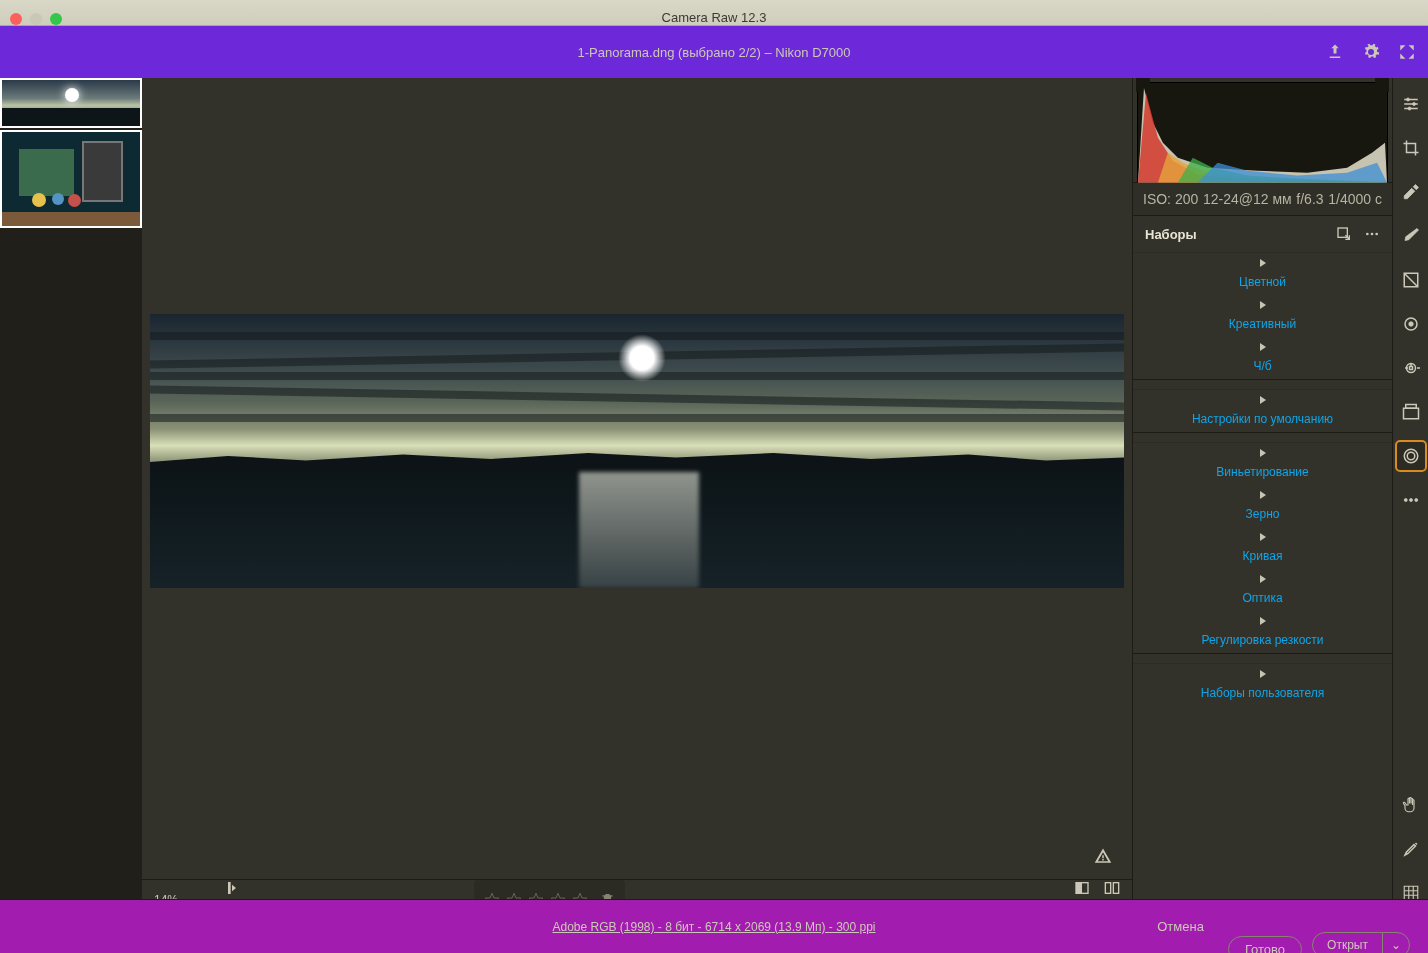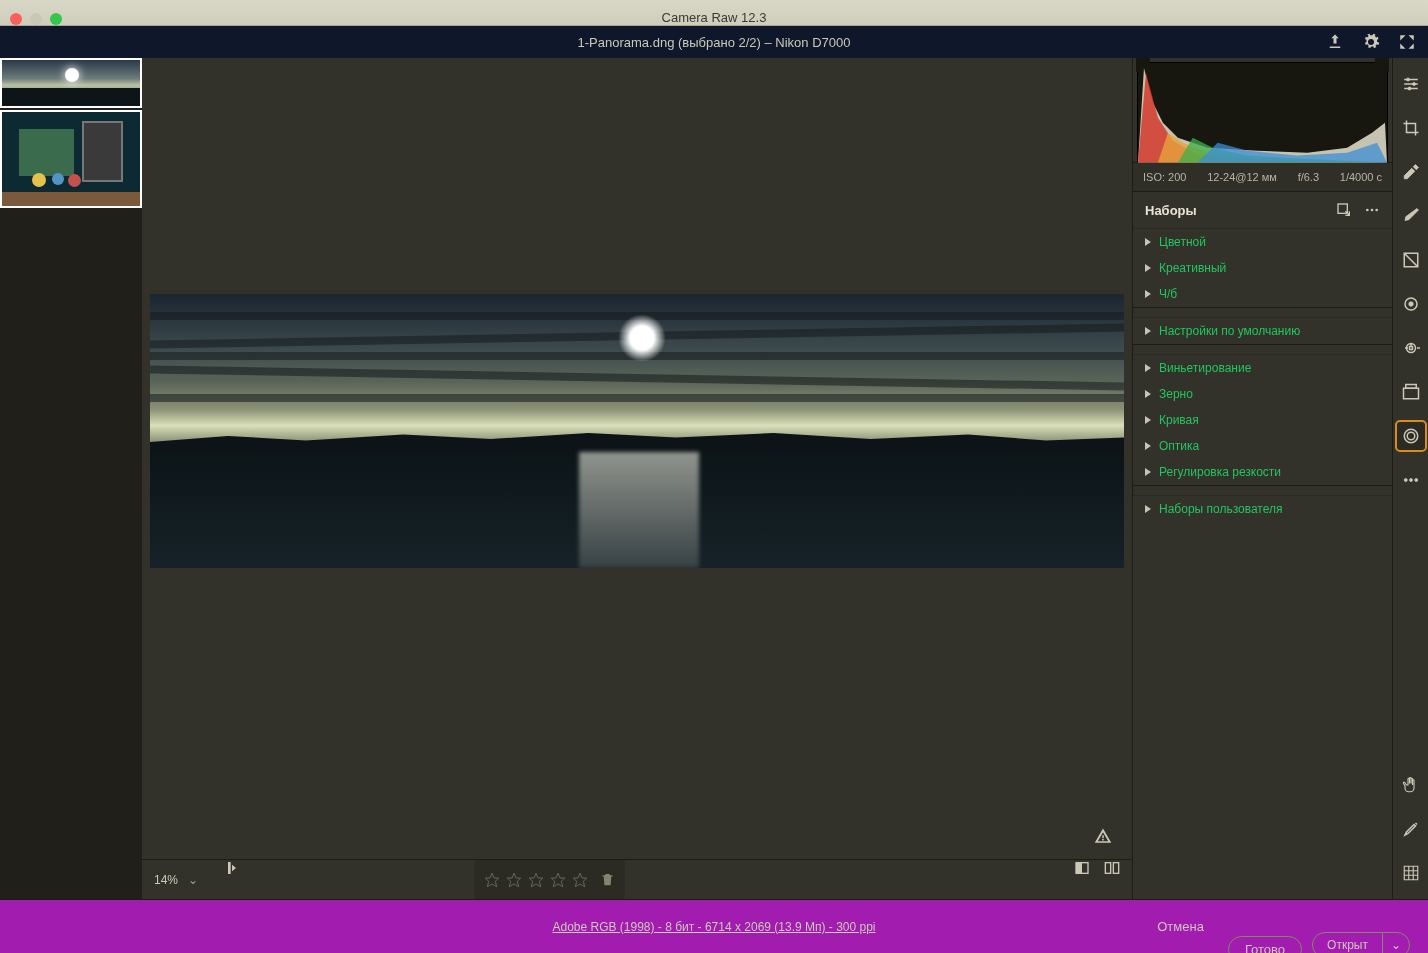--- a/index.html
+++ b/index.html
@@ -6,21 +6,21 @@
 body { background:#33322a; color:#ccc8b8; font-size:12px; width:1428px; height:953px; overflow:hidden; position:relative; }
 
 
 .titlebar { height:26px; background:linear-gradient(#d9d8c8,#cfcdbb); display:flex; align-items:flex-end; position:relative; border-bottom:1px solid #a9a796;}
 .win-buttons { display:flex; gap:8px; margin-left:10px;}
 .win-btn { width:12px; height:12px; border-radius:50%; }
 .win-close{ background:#fc605c;} .win-min{ background:#c9c7b6;} .win-max{ background:#34c749;}
 .title-center{ position:absolute; left:50%; transform:translateX(-50%); color:#3b3a33; font-size:13px;}
 
 
-.header2 { height:32px; background:#0f172a; display:flex; align-items:center; position:relative; }
+.header2 { height:52px; background:#6d28d9; display:flex; align-items:center; position:relative; }
 .file-title{ position:absolute; left:50%; transform:translateX(-50%); color:#ccc8b8; font-size:13px;}
 .h2-icons{ position:absolute; right:12px; display:flex; gap:18px; align-items:center;}
 .hicon{ width:18px; height:18px; fill:#ccc8b8; cursor:pointer;}
 
 
 .main { display:flex; height:calc(100% - 22px - 36px - 54px); }
 .filmstrip { width:142px; background:#201f1a; padding:0; }
 .thumb { width:142px; height:50px; border:2px solid #fff; margin-bottom:2px; position:relative; overflow:hidden;}
 .thumb2 { height:98px;}
 
@@ -57,25 +57,25 @@
 .split-icons{ display:flex; gap:14px; margin-left:auto;}
 .sm-icon{ width:16px;height:16px; fill:#ccc8b8;}
 
 
 .right{ width:260px; background:#33322a; border-left:1px solid #1c1b16; display:flex; flex-direction:column;}
 .histo-wrap{ padding:4px 4px 0 4px;}
 .histo{ width:100%; height:100px; background:#17160f; position:relative; border:1px solid #000;}
 .clip{position:absolute;top:-5px;width:14px;height:14px;background:#17160f;}
 .clipL{left:-2px;} .clipR{right:-2px;}
 .hsvg{position:absolute;inset:0;}
-.meta-row{ display:flex; justify-content:space-between; padding:8px 10px; font-size:11px; color:#b8b4a3; background:#2f2e27; border-top:1px solid #1c1b16; border-bottom:1px solid #1c1b16;}
+.meta-row{ display:flex; justify-content:space-between; padding:8px 10px; font-size:14px; color:#b8b4a3; background:#2f2e27; border-top:1px solid #1c1b16; border-bottom:1px solid #1c1b16;}
 .panel-header{ display:flex; align-items:center; padding:10px 12px; font-weight:bold; font-size:13px; color:#e8e4d4;}
 .panel-header .ph-icons{ margin-left:auto; display:flex; gap:12px;}
 .preset-group{ border-top:1px solid #2b2a23;}
-.preset-item{ display:flex; align-items:center; gap:8px; padding:6px 12px; font-size:12px; color:#22c55e; cursor:pointer;}
+.preset-item{ display:flex; align-items:center; gap:8px; padding:6px 12px; font-size:12px; color:#0ea5e9; cursor:pointer;flex-direction:column;}
 .tri{ width:0;height:0;border-top:4px solid transparent;border-bottom:4px solid transparent;border-left:6px solid #c8c4b4;}
 .sep{ height:10px; border-top:1px solid #1c1b16;}
 
 
 .toolstrip{ width:36px; background:#33322a; display:flex; flex-direction:column; align-items:center; padding-top:12px; gap:16px; border-left:1px solid #1c1b16; position:relative;}
 .tool{ width:28px; height:28px; display:flex; align-items:center; justify-content:center; border-radius:3px; cursor:pointer;}
 .tool svg{ width:18px; height:18px; fill:#ccc8b8; stroke:#ccc8b8;}
 .tool.active{ outline:2px solid #d98b1e; background:#2b2a23;}
 .tool-spacer{ flex:1;}
 .tool-bottom{ display:flex; flex-direction:column; gap:16px; padding-bottom:12px; align-items:center;}

